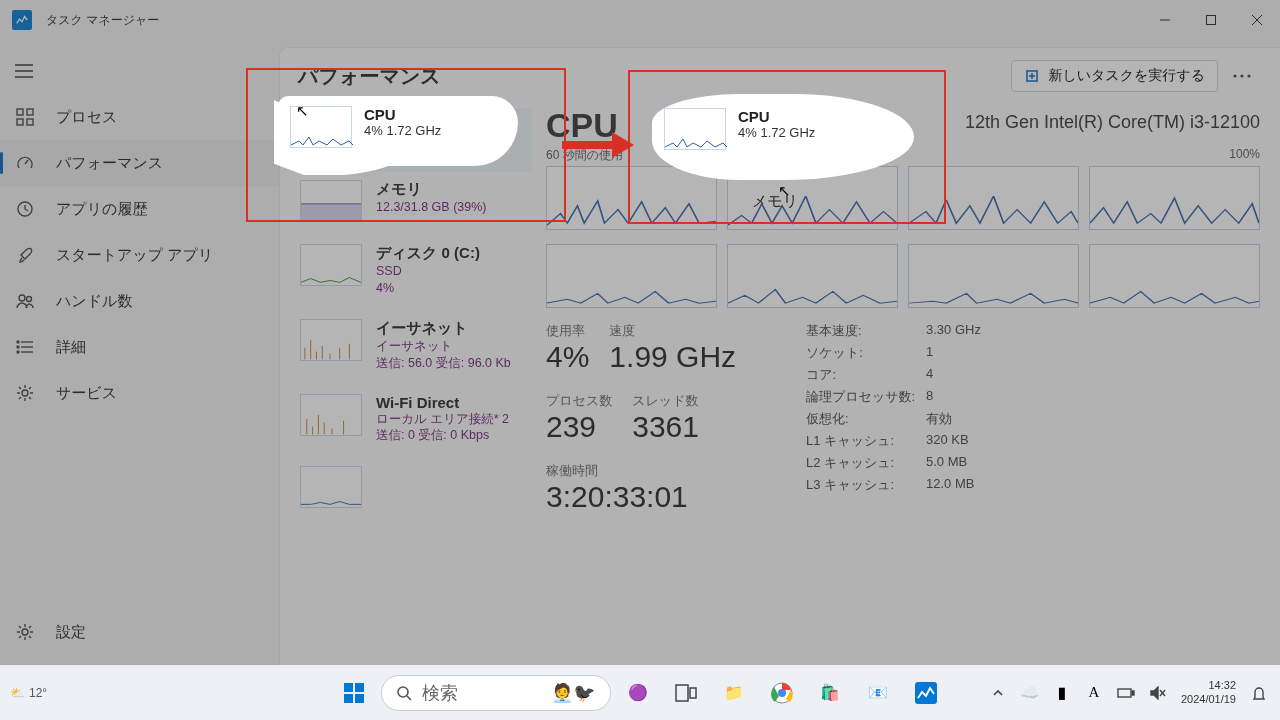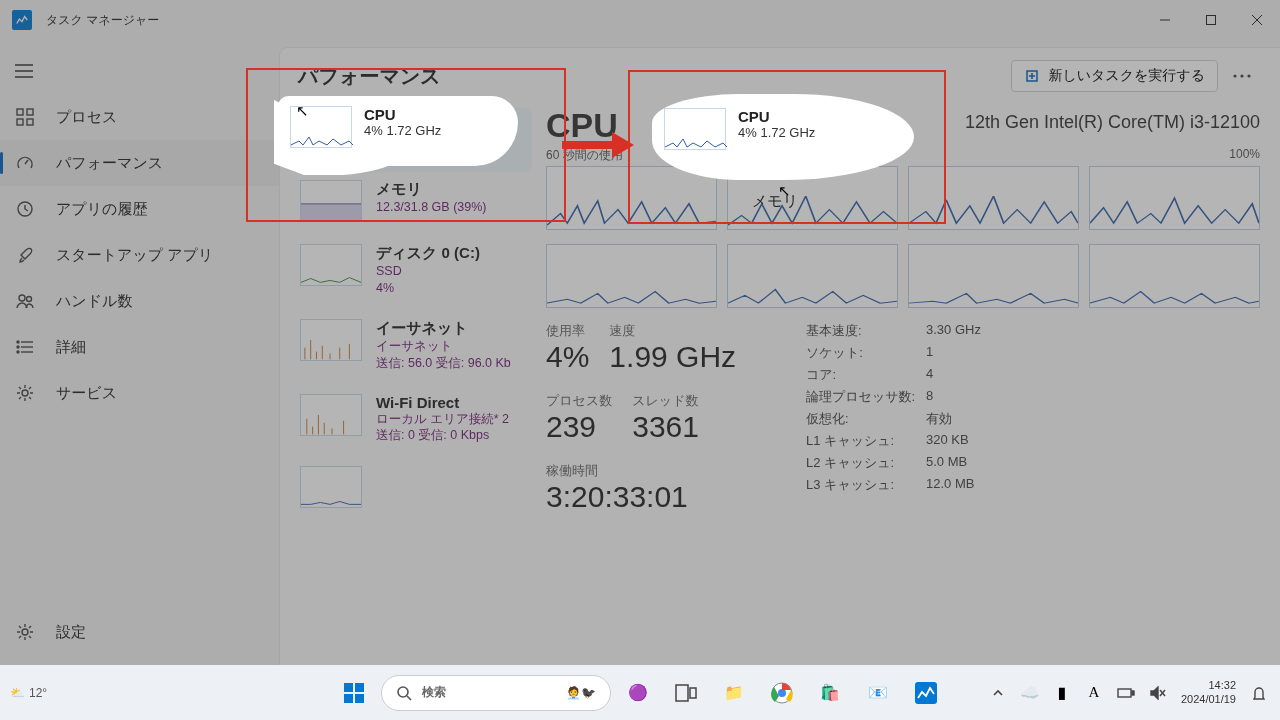--- a/index.html
+++ b/index.html
@@ -73,21 +73,21 @@
   .blob .pt-sub { font-size:13px; color:#333;}
   .cursor-arrow { position:absolute; z-index:45; font-size:15px; color:#000; pointer-events:none;}
 
   .red-arrow { z-index:40;}
 
   
   .taskbar { position:absolute; left:0; right:0; bottom:0; height:55px; background:#edf1f5; display:flex; align-items:center; z-index:50; }
   .tb-weather { margin-left:10px; display:flex; align-items:center; gap:4px; font-size:12px; color:#555;}
   .tb-center { position:absolute; left:50%; transform:translateX(-50%); display:flex; align-items:center; gap:6px;}
   .tb-btn { width:42px; height:42px; display:flex; align-items:center; justify-content:center; border-radius:4px;}
-  .tb-search { width:230px; height:36px; border:1px solid #ccc; border-radius:18px; display:flex; align-items:center; padding:0 14px; background:#fff; font-size:12px; color:#666; gap:10px;font-weight:bold;}
+  .tb-search { width:230px; height:36px; border:1px solid #ccc; border-radius:18px; display:flex; align-items:center; padding:0 14px; background:#fff; font-size:18px; color:#666; gap:10px;}
   .tb-right { margin-left:auto; margin-right:6px; display:flex; align-items:center; gap:2px;}
   .tb-right .tb-btn { width:30px; }
   .tb-clock { font-size:11px; line-height:1.2; text-align:right; color:#333; margin:0 6px;}
 
   svg { display:block; }
 </style>
 </head>
 <body>
 
 <div class="titlebar">

